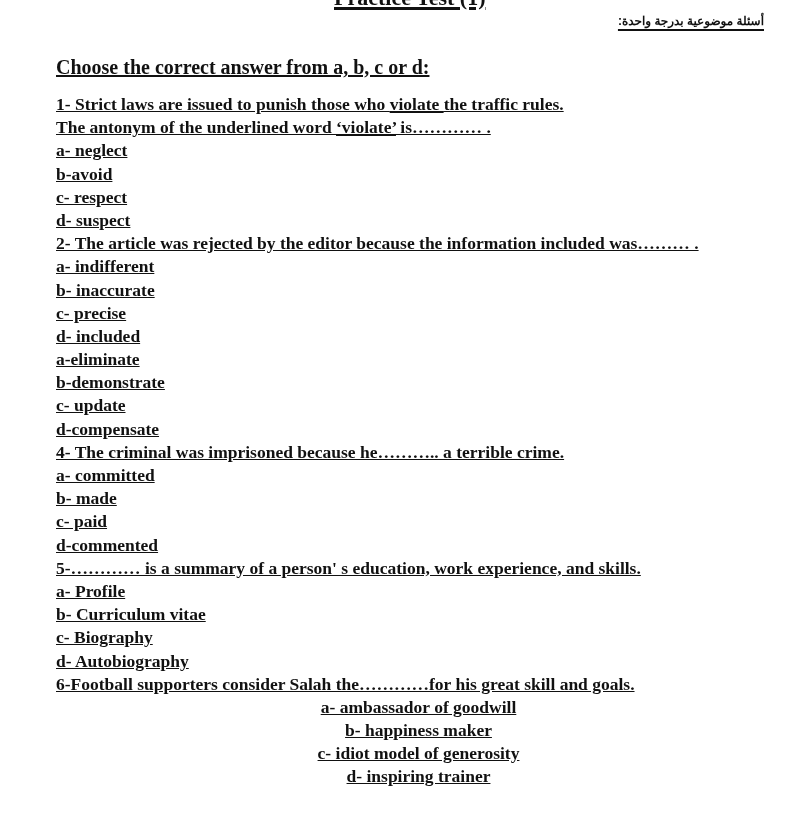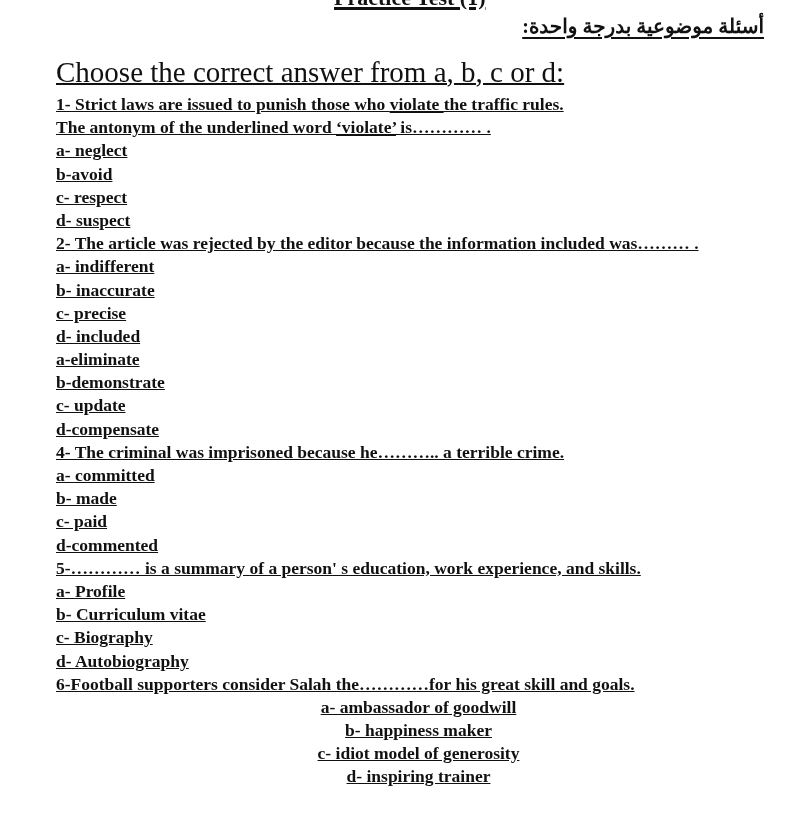--- a/index.html
+++ b/index.html
@@ -23,34 +23,34 @@
       font-weight: bold;
       text-decoration: underline;
       text-decoration-thickness: 3px;
       white-space: nowrap;
     }
     .arabic-heading {
       position: absolute;
       right: 33px;
       top: 14px;
       direction: rtl;
-      font-family: Liberation Serif, serif;
-      font-size: 20px;
+      font-family: Liberation Sans, sans-serif;
+      font-size: 12px;
       font-weight: bold;
       text-decoration: underline;
       text-decoration-thickness: 2px;
       text-underline-offset: 4px;
       white-space: nowrap;
     }
     .instructions {
       position: absolute;
       left: 56px;
       top: 56px;
-      font-size: 29px;
-      font-weight: normal;
+      font-size: 20px;
+      font-weight: bold;
       text-decoration: underline;
       text-decoration-thickness: 2px;
       white-space: nowrap;
     }
     .questions {
       position: absolute;
       left: 56px;
       top: 93px;
       width: 720px;
       font-size: 17.5px;

